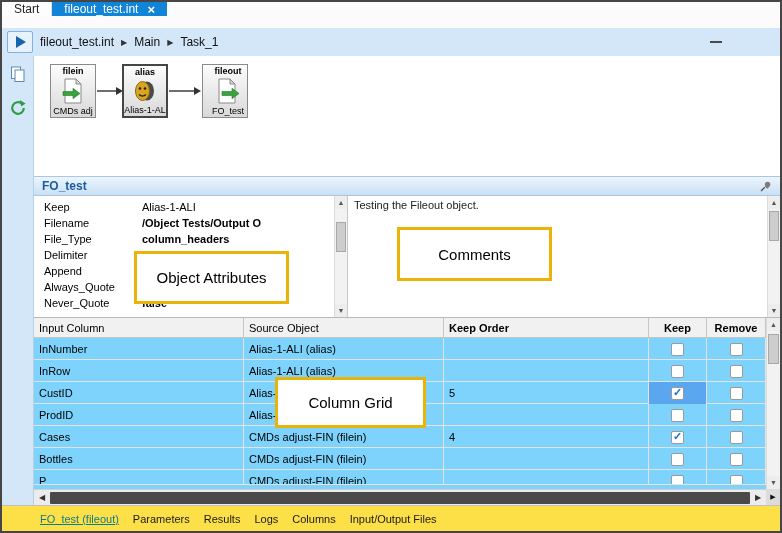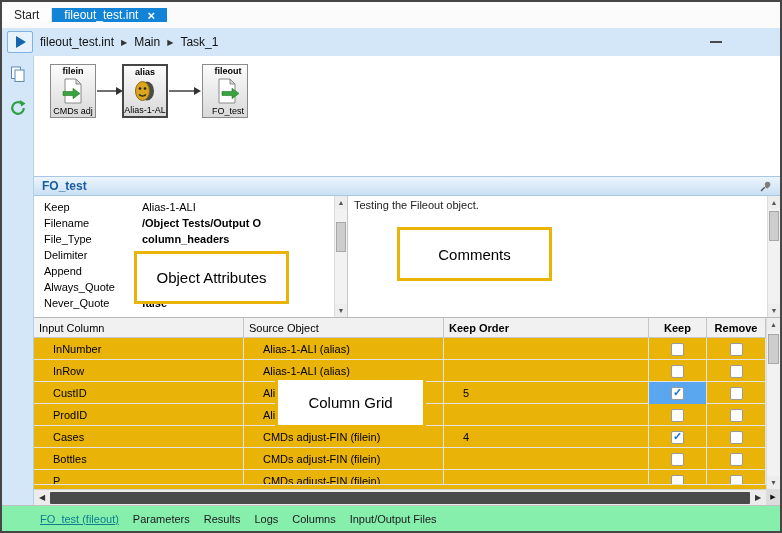--- a/index.html
+++ b/index.html
@@ -1,21 +1,21 @@
 <!DOCTYPE html>
 <html><head>
 <meta charset="utf-8">
 <style>
   * { box-sizing: border-box; margin: 0; padding: 0; }
   html,body { width:782px; height:533px; }
   body { font-family:"Liberation Sans", sans-serif; background:#fff; }
   .window { position:relative; width:782px; height:533px; border:2px solid #464646; background:#fff; overflow:hidden; }
 
   
-  .tabbar { height:26px; background:#fbfbfb; display:flex; align-items:center; }
+  .tabbar { height:26px; background:#fbfbfb; display:flex; align-items:flex-start; }
   .tab { padding:0 12px; font-size:12px; color:#222; display:flex; align-items:center; gap:9px; cursor:default; }
   .tab.start { background:#fdfdfd; border-right:1px solid #e0e0e0; }
   .tab.active { background:#1184d8; color:#fff; }
   .tab-close { font-size:13px; font-weight:bold; line-height:1; }
 
   
   .breadcrumb { height:28px; background:#d3e7f8; display:flex; align-items:center; padding:0 5px; gap:7px; position:relative; }
   .run-btn { width:26px; height:22px; background:#e7f2fc; border:1px solid #7fb2e0; display:flex; align-items:center; justify-content:center; border-radius:2px; }
   .play-tri { width:0; height:0; border-left:10px solid #1565ad; border-top:6px solid transparent; border-bottom:6px solid transparent; margin-left:2px; }
   .crumb { font-size:12px; color:#111; }
@@ -51,41 +51,41 @@
   .attr-val.bold { font-weight:bold; }
   .comments { flex:1; position:relative; padding:3px 18px 3px 6px; font-size:11px; color:#222; }
 
   
   .vsb { position:absolute; top:0; right:0; bottom:0; width:13px; background:#f2f2f2; border-left:1px solid #dcdcdc; }
   .sb-arrow { height:13px; display:flex; align-items:center; justify-content:center; font-size:7px; color:#555; background:#ededed; }
   .sb-arrow.bottom { position:absolute; bottom:0; left:0; right:0; }
   .sb-thumb { position:absolute; left:1px; right:1px; height:30px; background:#cdcdcd; border:1px solid #a8a8a8; }
 
   
-  .grid { flex:1; position:relative; overflow:hidden; background:#eab308; }
+  .grid { flex:1; position:relative; overflow:hidden; background:#7dd3fc; }
   .grid-body { width:732px; }
   .g-head { display:flex; height:20px; background:#f1f1f1; border-bottom:1px solid #c6c6c6; font-size:11px; }
   .g-head .gc { background:#f1f1f1; border-right:1px solid #c6c6c6; display:flex; align-items:center; padding:0 5px; }
   .g-head .gc.b { font-weight:bold; }
   .g-row { display:flex; height:22px; border-bottom:1px solid #e3e3e3; font-size:11px; }
   .g-row.partial { height:15px; overflow:hidden; }
-  .g-row .gc { border-right:1px solid #e3e3e3; display:flex; align-items:center; padding:0 19px; height:22px; }
+  .g-row .gc { border-right:1px solid #e3e3e3; display:flex; align-items:center; padding:0 5px; height:22px; }
   .c1 { width:210px; } .c2 { width:200px; } .c3 { width:205px; }
   .c4 { width:58px; justify-content:center; } .c5 { width:59px; justify-content:center; }
   .cb { width:13px; height:13px; border:1px solid #9a9a9a; background:#fff; border-radius:2px; position:relative; display:inline-block; }
   .cb.checked::after { content:"✓"; position:absolute; top:-2px; left:1px; color:#1f6fd0; font-size:11px; font-weight:bold; }
   .cb-cell.sel { background:#5aa7f0; }
   .grid-vsb { position:absolute; top:0; right:0; width:14px; height:calc(100% - 16px); background:#f2f2f2; border-left:1px solid #dcdcdc; }
   .hscroll { position:absolute; bottom:0; left:0; width:732px; height:16px; background:#ececec; border-top:1px solid #d0d0d0; display:flex; align-items:center; }
   .hs-arrow { width:16px; height:16px; display:flex; align-items:center; justify-content:center; font-size:8px; color:#333; }
   .hs-thumb { flex:1; height:12px; background:#4a4a4a; border-radius:1px; }
   .corner { position:absolute; right:0; bottom:0; width:14px; height:16px; background:#dcdcdc; display:flex; align-items:center; justify-content:center; font-size:7px; color:#111; }
 
   
-  .btabs { height:26px; background:#86efac; border-top:1px solid #c0c0c0; display:flex; align-items:center; gap:14px; padding-left:38px; font-size:11px; color:#1a1a1a; }
+  .btabs { height:26px; background:#fde047; border-top:1px solid #c0c0c0; display:flex; align-items:center; gap:14px; padding-left:38px; font-size:11px; color:#1a1a1a; }
   .btab.active { color:#0e7c8c; text-decoration:underline; }
 
   
   .ann { position:absolute; background:#ffffff; border:3px solid #eab308; display:flex; align-items:center; justify-content:center; font-size:15px; color:#000; z-index:50; }
   .ann-attrs { left:132px; top:249px; width:155px; height:53px; }
   .ann-comments { left:395px; top:225px; width:155px; height:54px; }
   .ann-grid { left:273px; top:375px; width:151px; height:51px; }
 </style>
 </head>
 <body>

